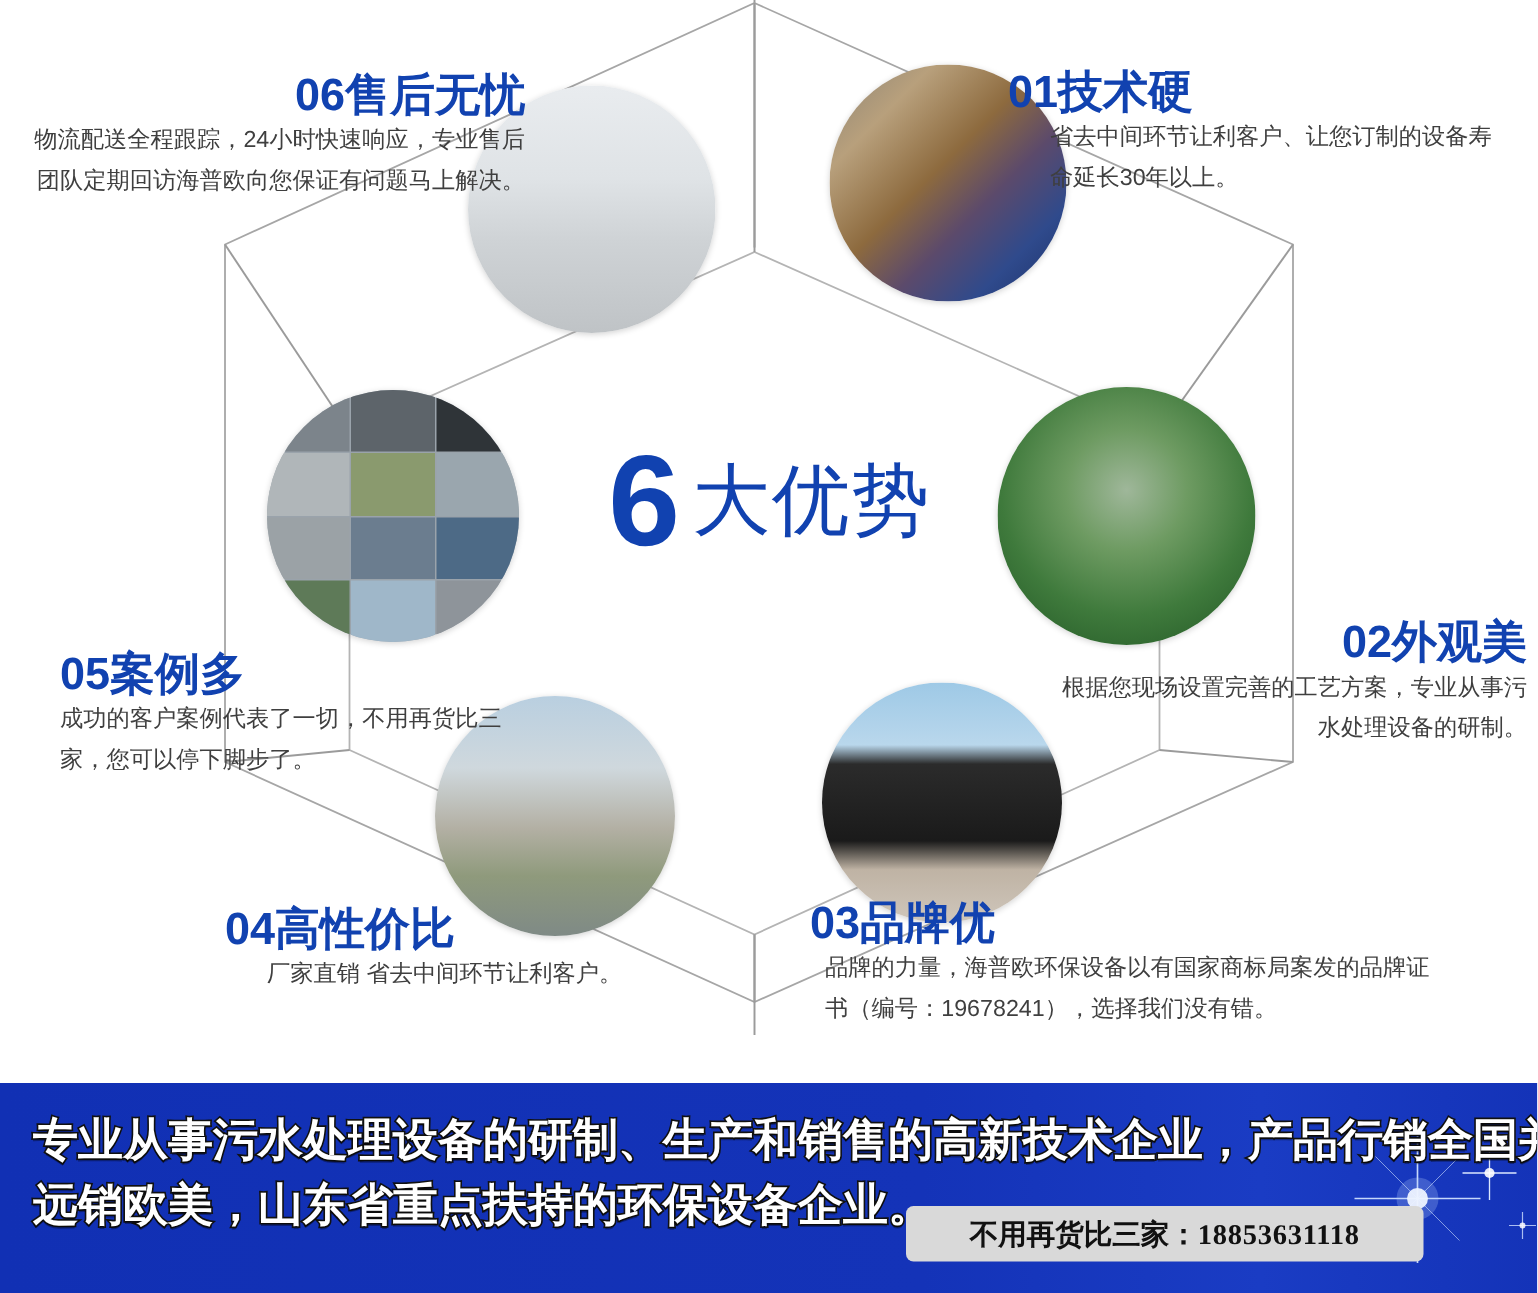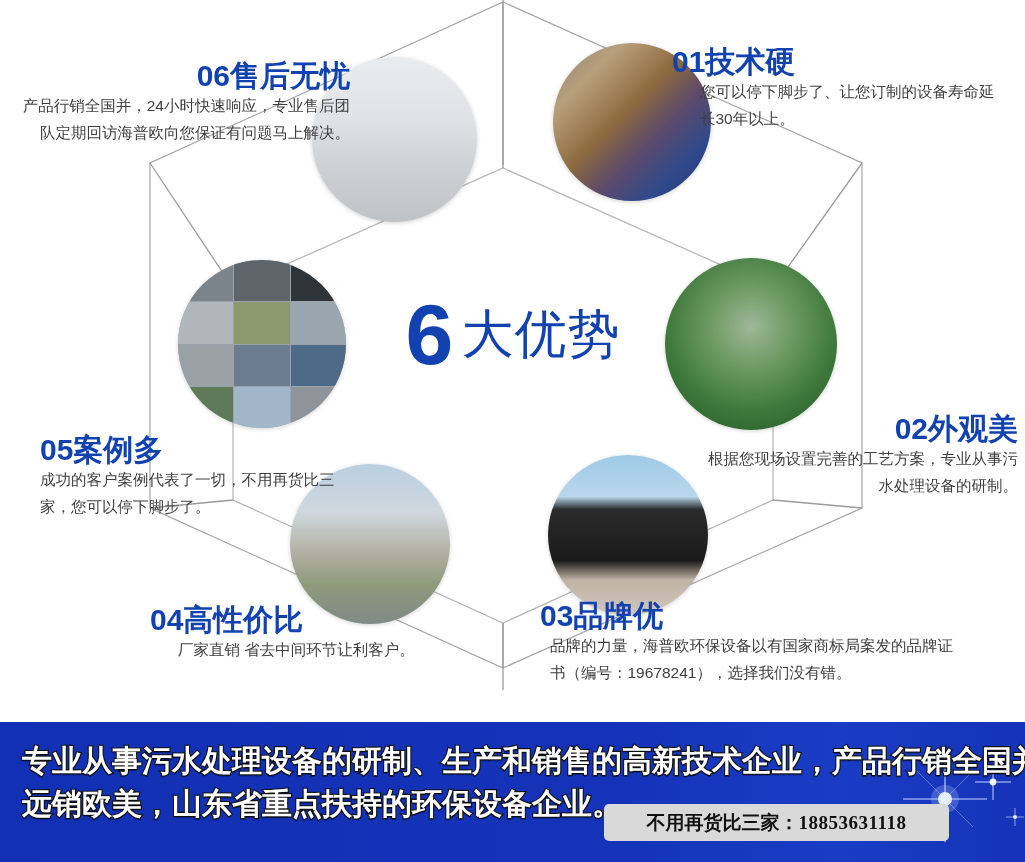--- a/index.html
+++ b/index.html
@@ -92,21 +92,21 @@
   
   .blk{position:absolute;}
   .hd{
     font-size:30px;font-weight:bold;color:#1142b0;line-height:1.05;
     white-space:nowrap;letter-spacing:0px;
   }
   .bd{
     font-size:15.5px;color:#3f3f3f;line-height:1.75;
   }
 
-  #blk06{left:20px;top:48px;width:330px;text-align:right;margin-top:12px;}
+  #blk06{left:20px;top:48px;width:330px;text-align:right;}
   #blk01{left:672px;top:46px;width:330px;text-align:left;}
   #blk02{left:700px;top:413px;width:318px;text-align:right;}
   #blk03{left:540px;top:600px;width:420px;text-align:left;}
   #blk04{left:150px;top:604px;width:330px;text-align:left;}
   #blk05{left:40px;top:402px;width:300px;text-align:left;margin-top:32px;}
 
   #blk06 .hd,#blk02 .hd{text-align:right;}
   #blk01 .hd,#blk03 .hd,#blk04 .hd,#blk05 .hd{text-align:left;}
   #blk01 .bd,#blk04 .bd{padding-left:28px;}
   #blk03 .bd{padding-left:10px;}
@@ -197,26 +197,26 @@
         <div class="cell"></div>
         <div class="cell"></div>
       <div class="cell"></div>
         <div class="cell"></div>
         <div class="cell"></div>
     </div>
   </div>
 
   <div class="blk" id="blk06">
     <div class="hd">06售后无忧</div>
-    <div class="bd">产品行销全国并，24小时快速响应，专业售后团队定期回访海普欧向您保证有问题马上解决。</div>
+    <div class="bd">物流配送全程跟踪，24小时快速响应，专业售后团队定期回访海普欧向您保证有问题马上解决。</div>
   </div>
 
   <div class="blk" id="blk01">
     <div class="hd">01技术硬</div>
-    <div class="bd">您可以停下脚步了、让您订制的设备寿命延长30年以上。</div>
+    <div class="bd">省去中间环节让利客户、让您订制的设备寿命延长30年以上。</div>
   </div>
 
   <div class="blk" id="blk02">
     <div class="hd">02外观美</div>
     <div class="bd">根据您现场设置完善的工艺方案，专业从事污水处理设备的研制。</div>
   </div>
 
   <div class="blk" id="blk03">
     <div class="hd">03品牌优</div>
     <div class="bd">品牌的力量，海普欧环保设备以有国家商标局案发的品牌证书（编号：19678241），选择我们没有错。</div>

